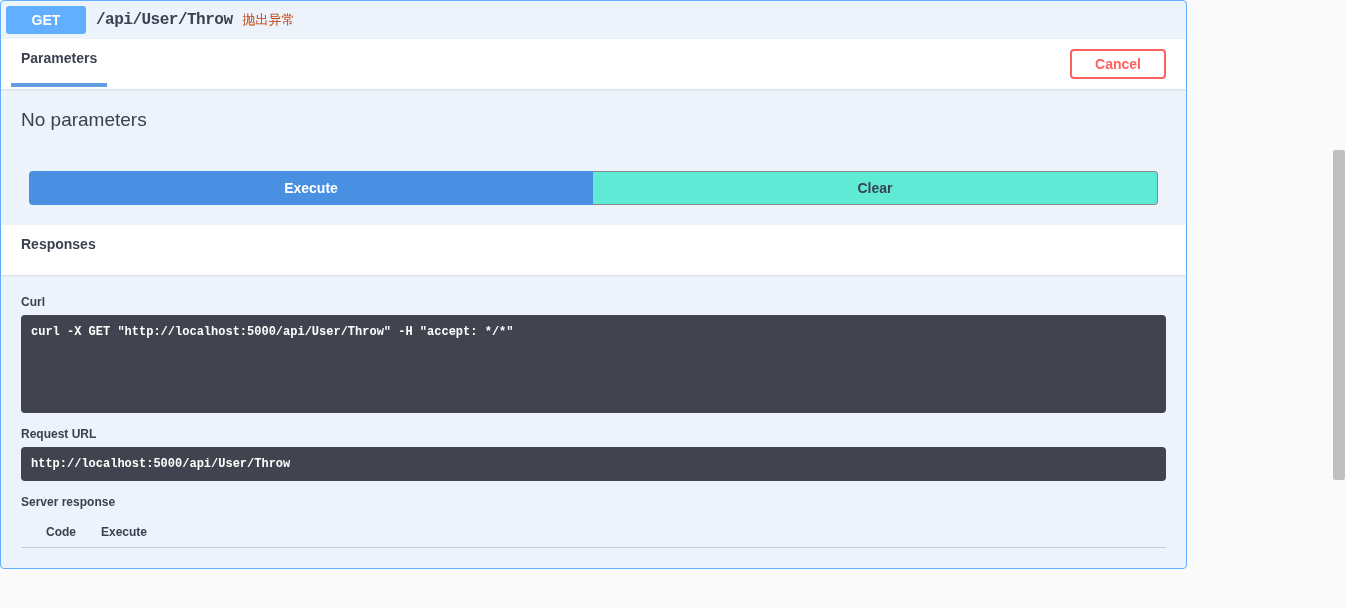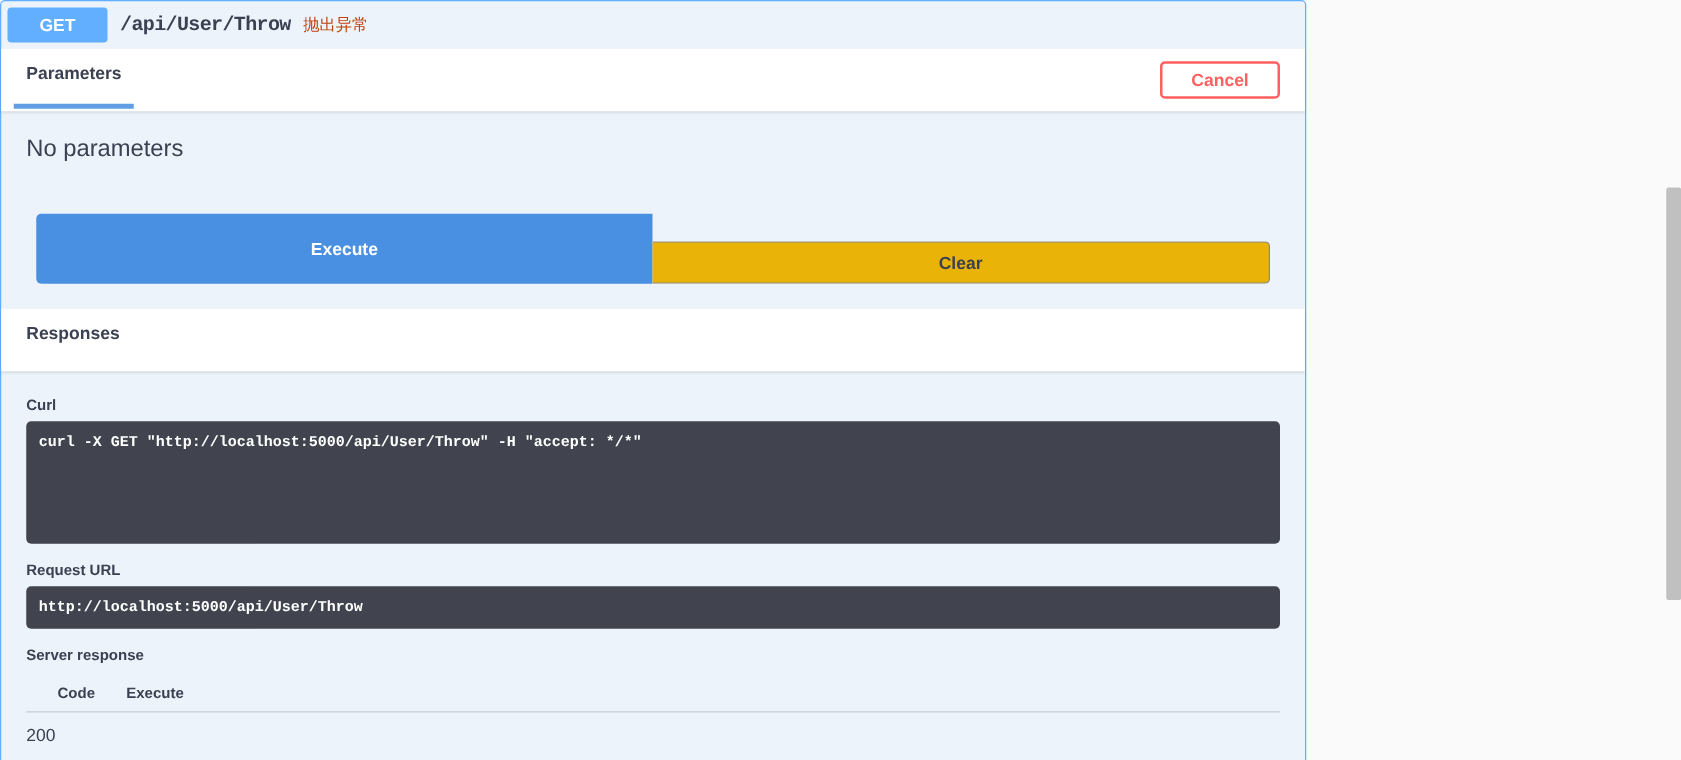--- a/index.html
+++ b/index.html
@@ -7,21 +7,21 @@
       font-family: -apple-system, BlinkMacSystemFont, "Segoe UI", sans-serif;
       background: #fafafa;
       font-size: 14px;
       color: #3b4151;
       width: 1345px;
       height: 608px;
       overflow: hidden;
       position: relative;
     }
     .scrollarea {
-      width: 1045px;
+      width: 1187px;
       height: 608px;
       position: relative;
     }
     .opblock {
       border: 1px solid #61affe;
       border-radius: 4px;
       background: #ecf3fb;
       margin: 0 0 0 0;
     }
     .opblock-summary {
@@ -108,31 +108,30 @@
       color: #fff;
       border: none;
       font-size: 14px;
       font-weight: 700;
       padding: 8px 40px;
       flex: 1;
       border-radius: 4px 0 0 4px;
       cursor: pointer;
     }
     .btn-clear {
-      background: #eab308;
+      background: #5eead4;
       color: #3b4151;
       border: 1px solid #888;
       border-left: none;
       font-size: 14px;
       font-weight: 700;
       padding: 8px 40px;
       flex: 1;
       border-radius: 0 4px 4px 0;
       cursor: pointer;
-      margin-top: 22px;
     }
     .responses-inner { padding: 20px; }
     .block-label {
       font-size: 12px;
       font-weight: 700;
       color: #3b4151;
       margin-bottom: 6px;
     }
     .codebox {
       background: #41444e;
@@ -216,19 +215,18 @@
       <pre class="codebox curl">curl -X GET "http://localhost:5000/api/User/Throw" -H "accept: */*"</pre>
 
       <div class="block-label">Request URL</div>
       <pre class="codebox url">http://localhost:5000/api/User/Throw</pre>
 
       <div class="block-label">Server response</div>
       <div class="table-head">
         <div class="th-code">Code</div>
         <div class="th-details">Execute</div>
       </div>
-      <div class="status-code">200</div>
     </div>
 
   </div>
 </div>
 
 <div class="page-scroll"></div>
 
 </body></html>

